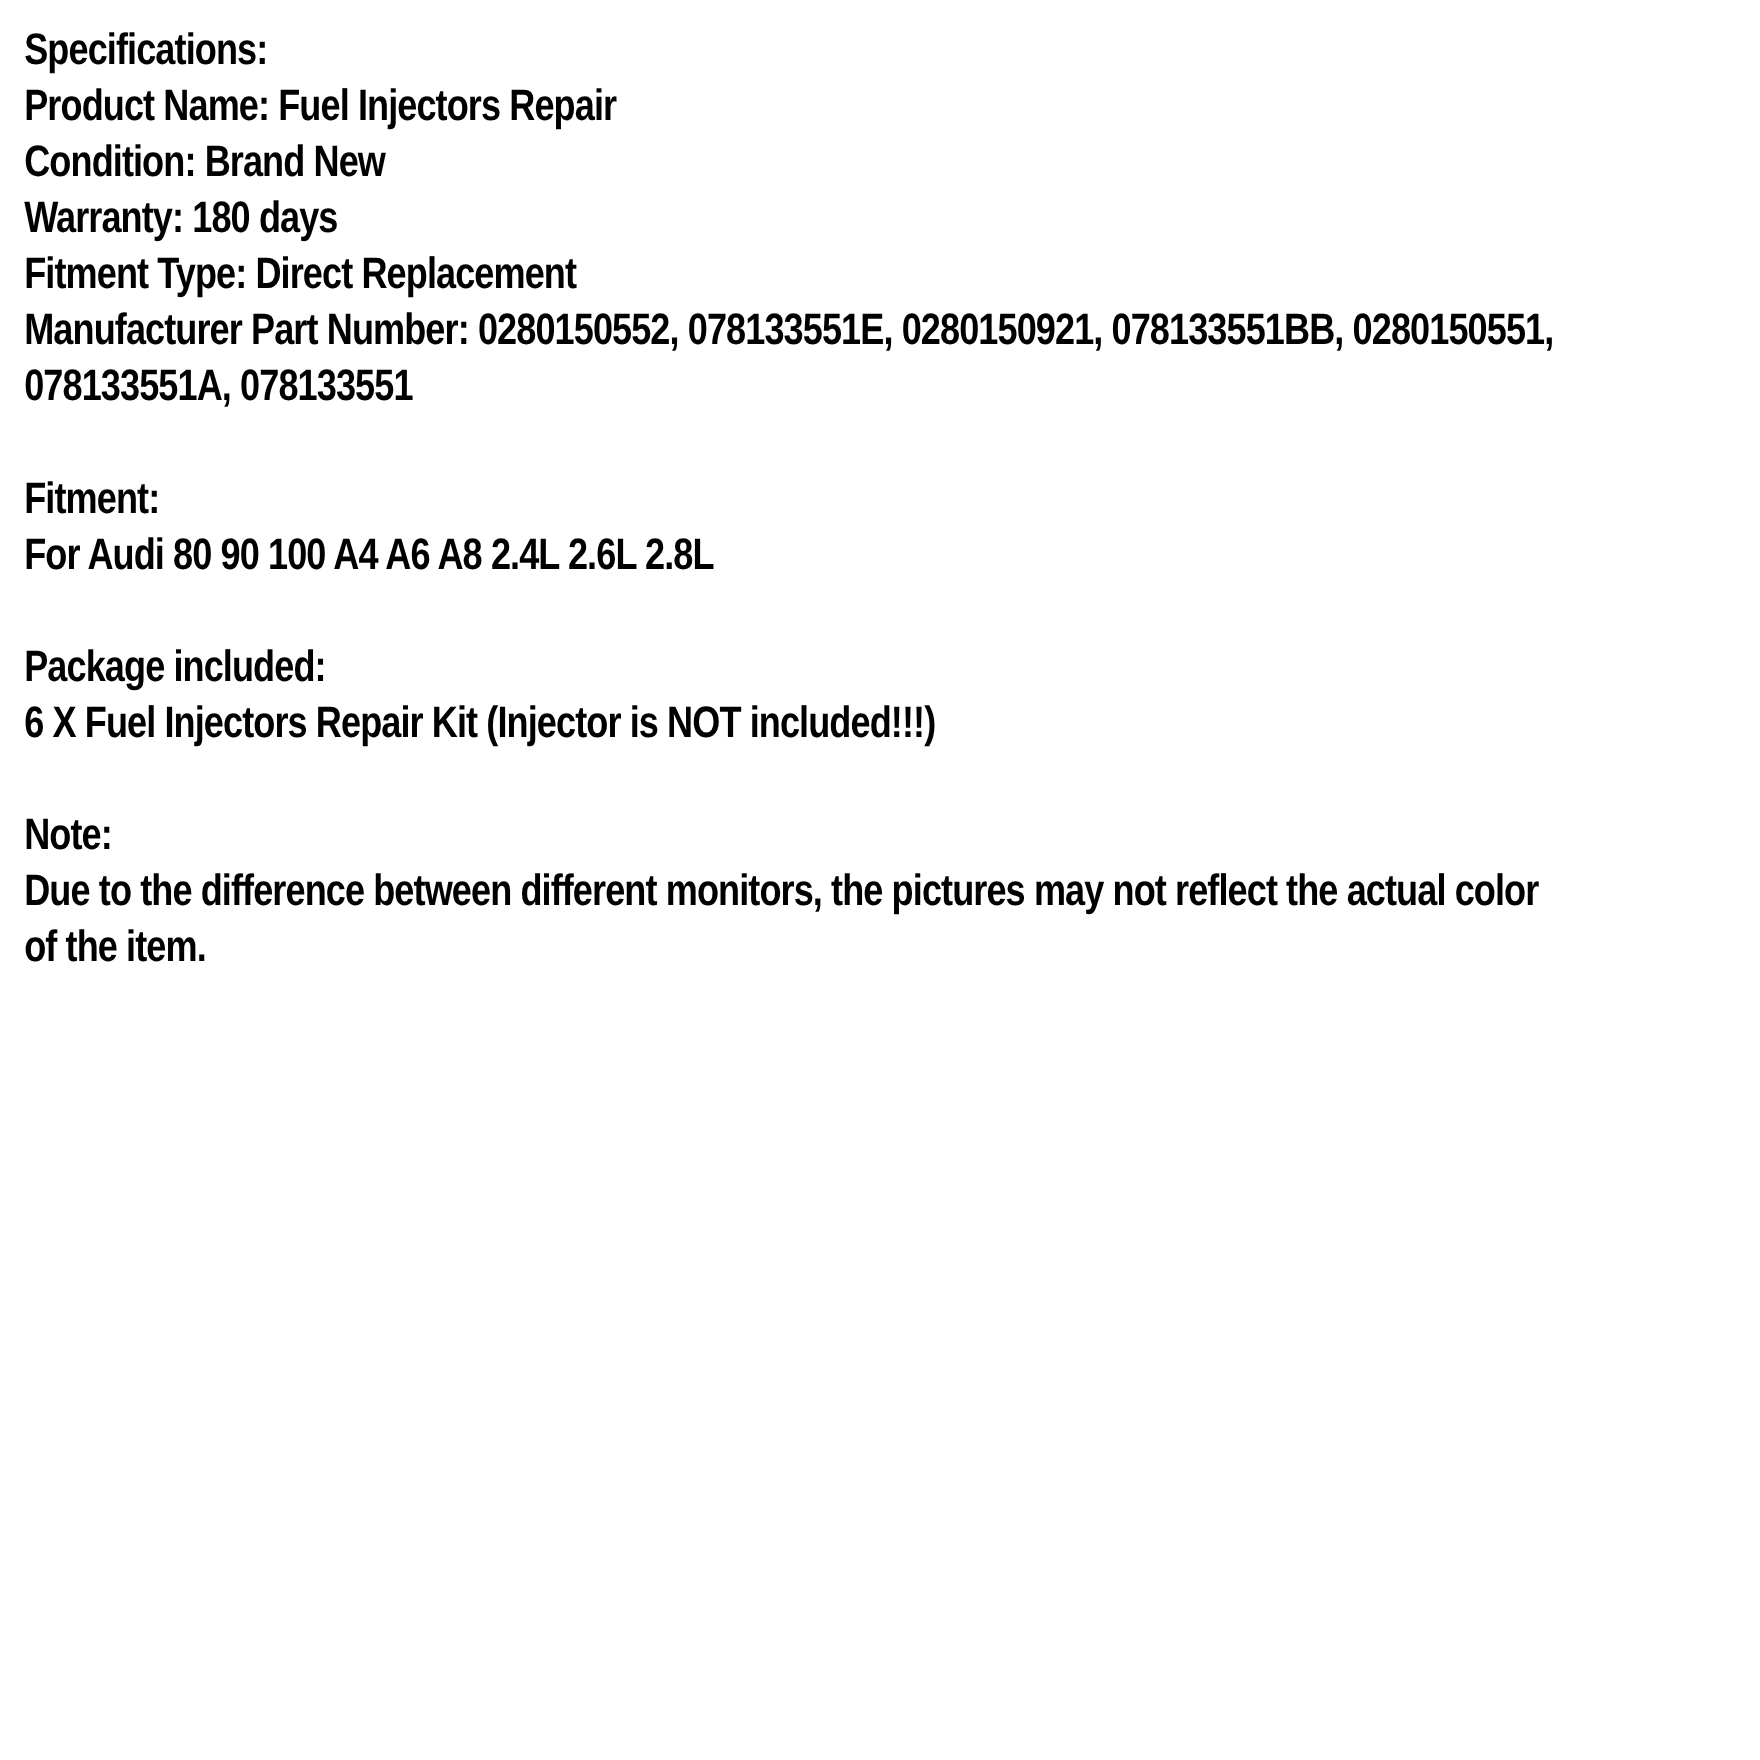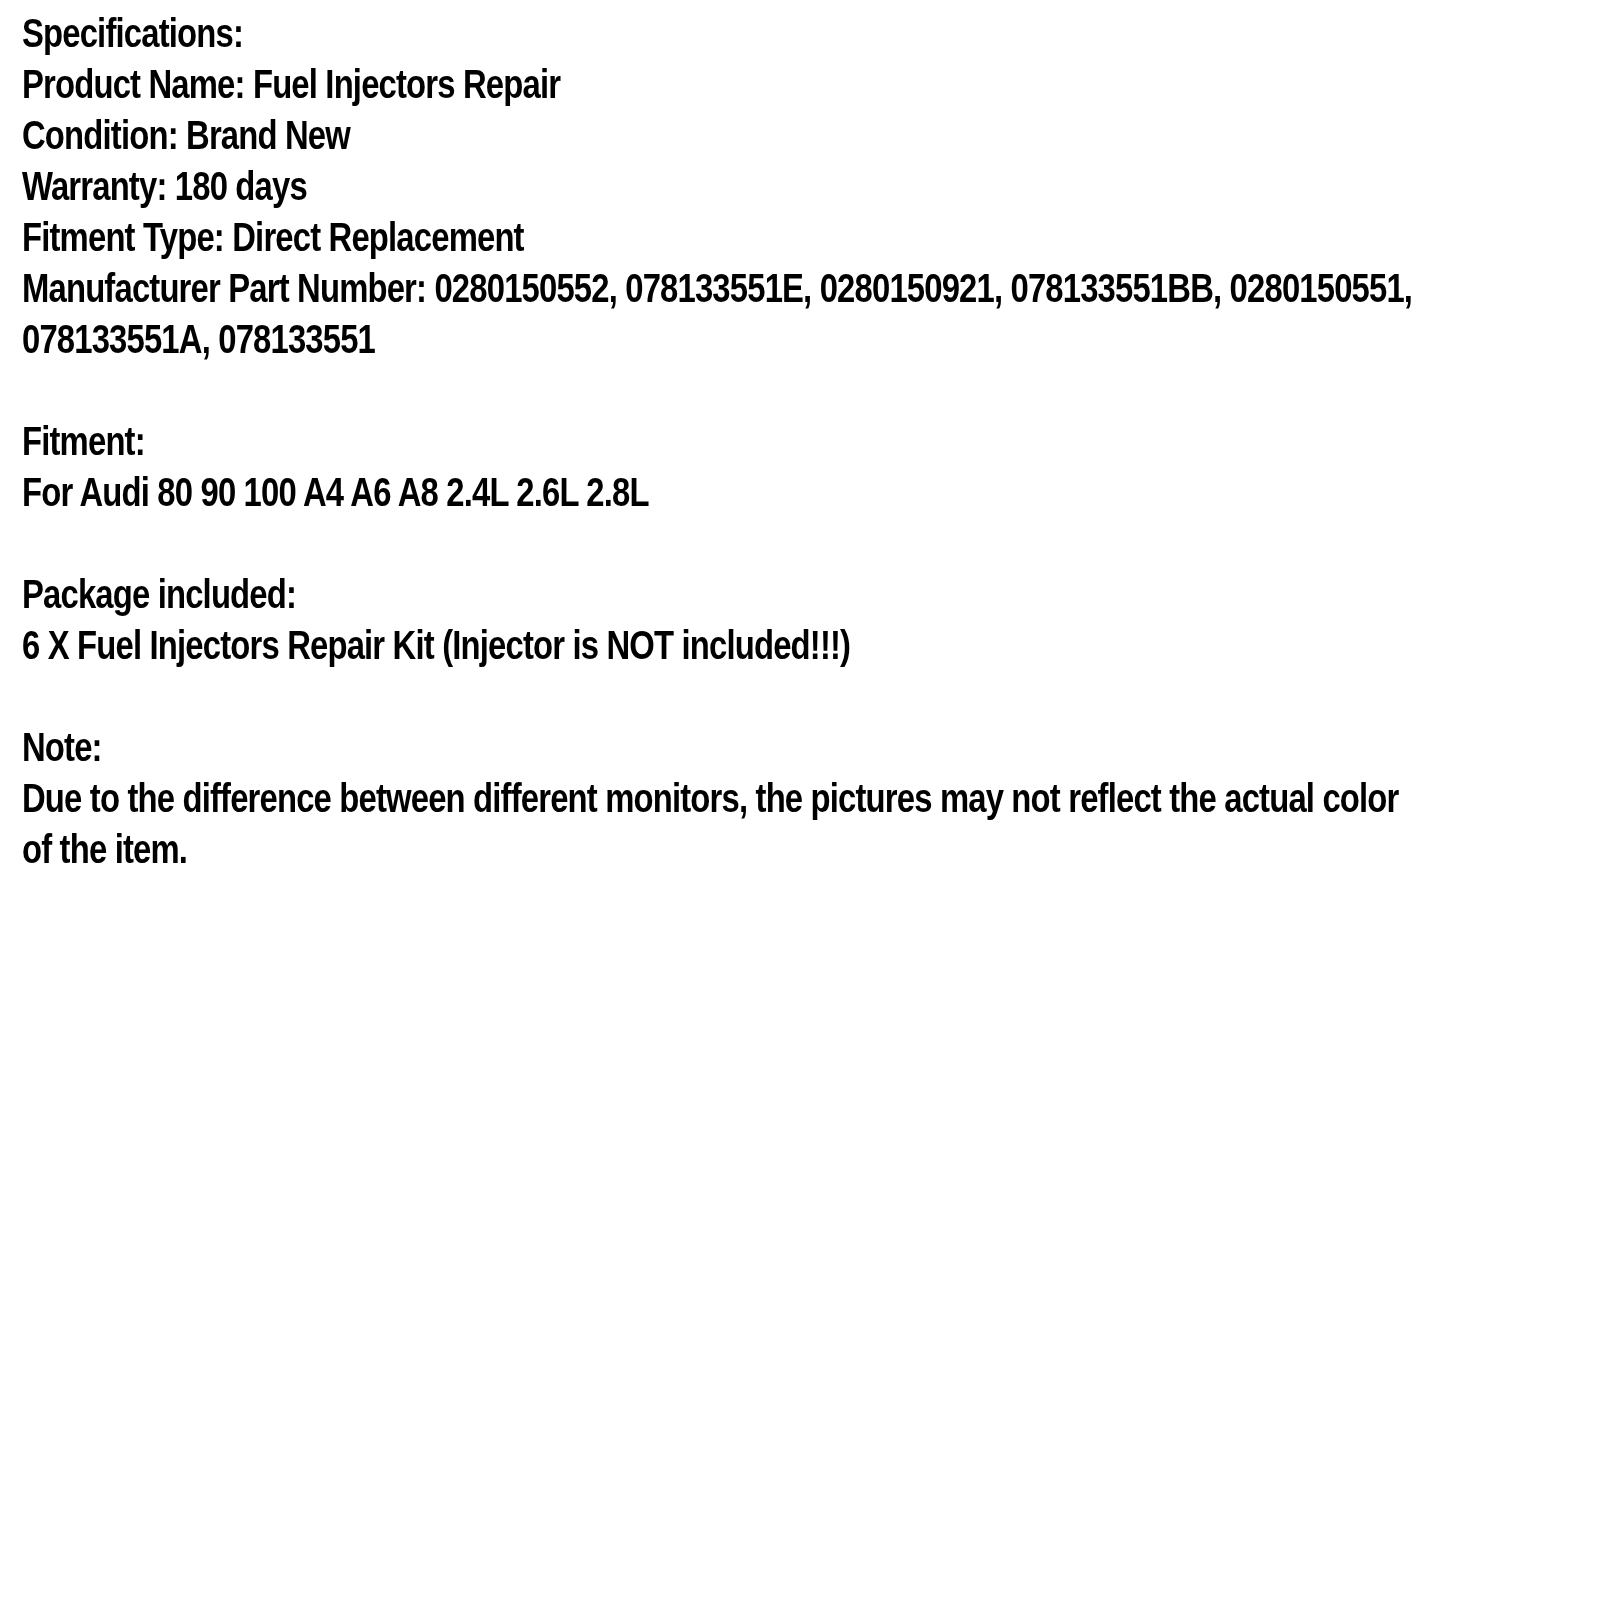--- a/index.html
+++ b/index.html
@@ -4,21 +4,21 @@
 <style>
   html, body {
     margin: 0;
     padding: 0;
     width: 1600px;
     height: 1600px;
     background: #ffffff;
     overflow: hidden;
   }
   .doc {
-    padding: 8px 0 0 22px;
+    padding: 20px 0 0 22px;
   }
   .doc-inner {
     transform: scaleX(0.82);
     transform-origin: 0 0;
     width: 1920px;
     font-family: "Liberation Sans", sans-serif;
     font-weight: 700;
     font-size: 40px;
     line-height: 51px;
     letter-spacing: -1px;

